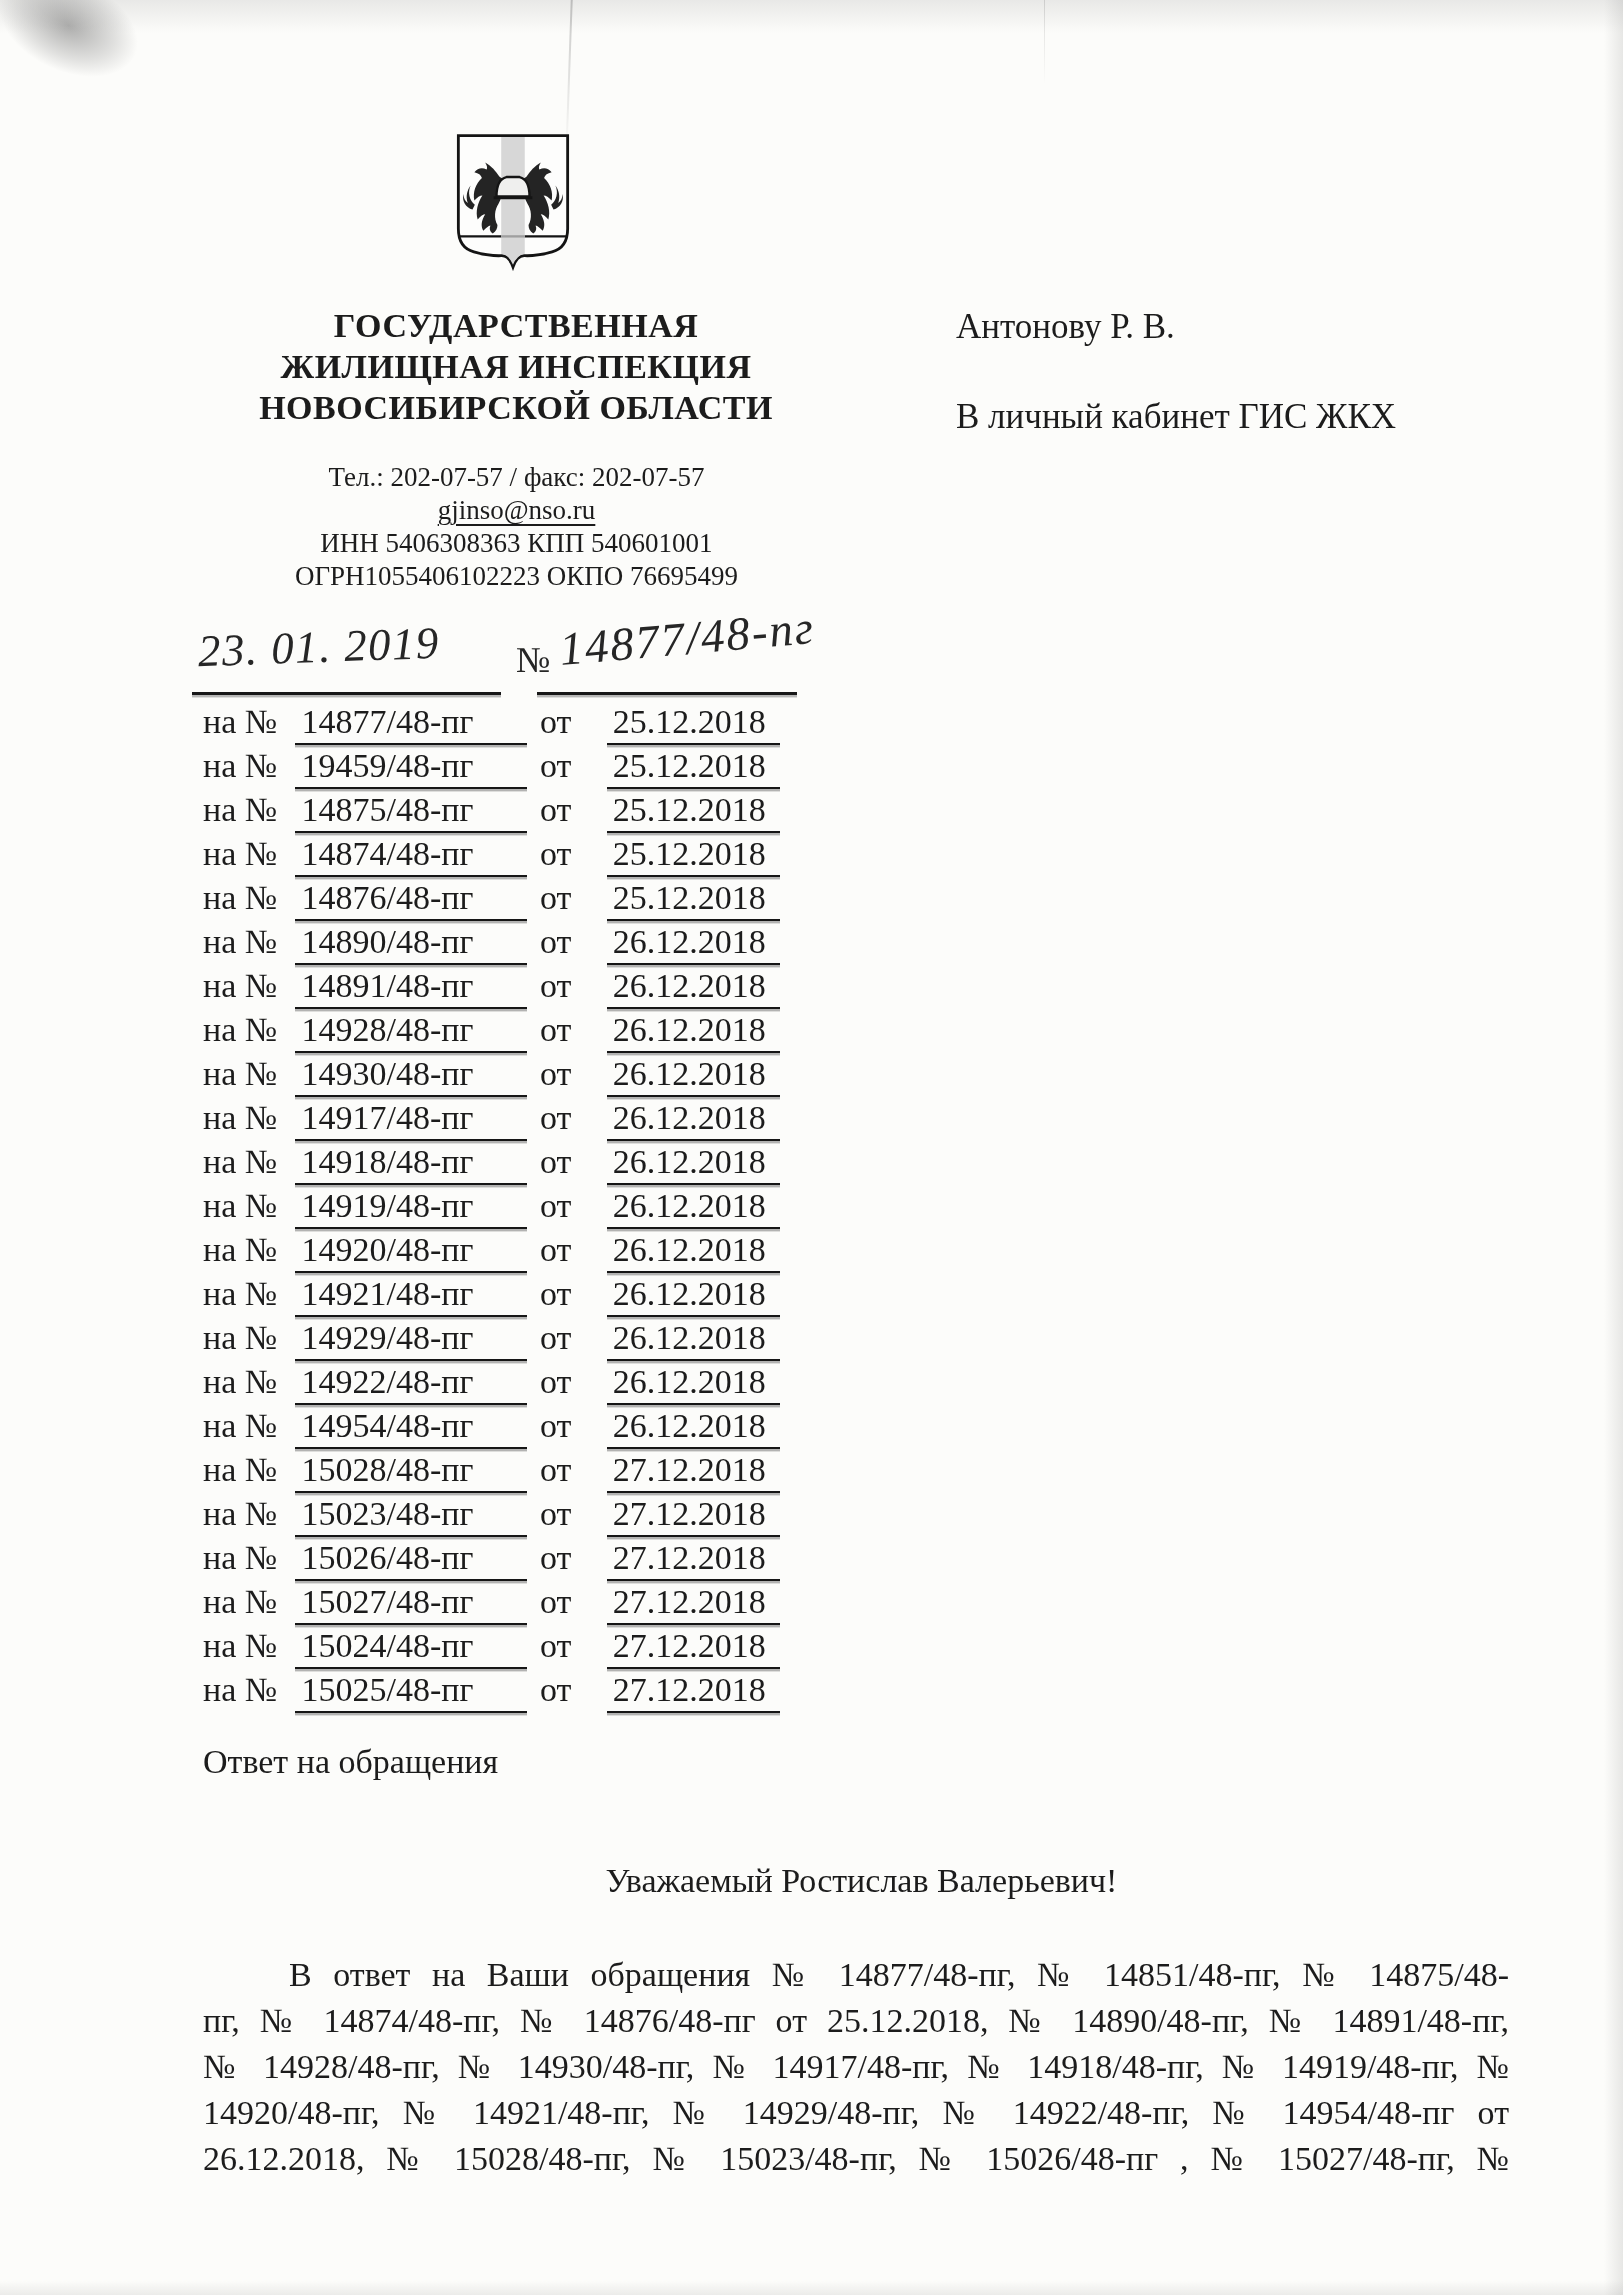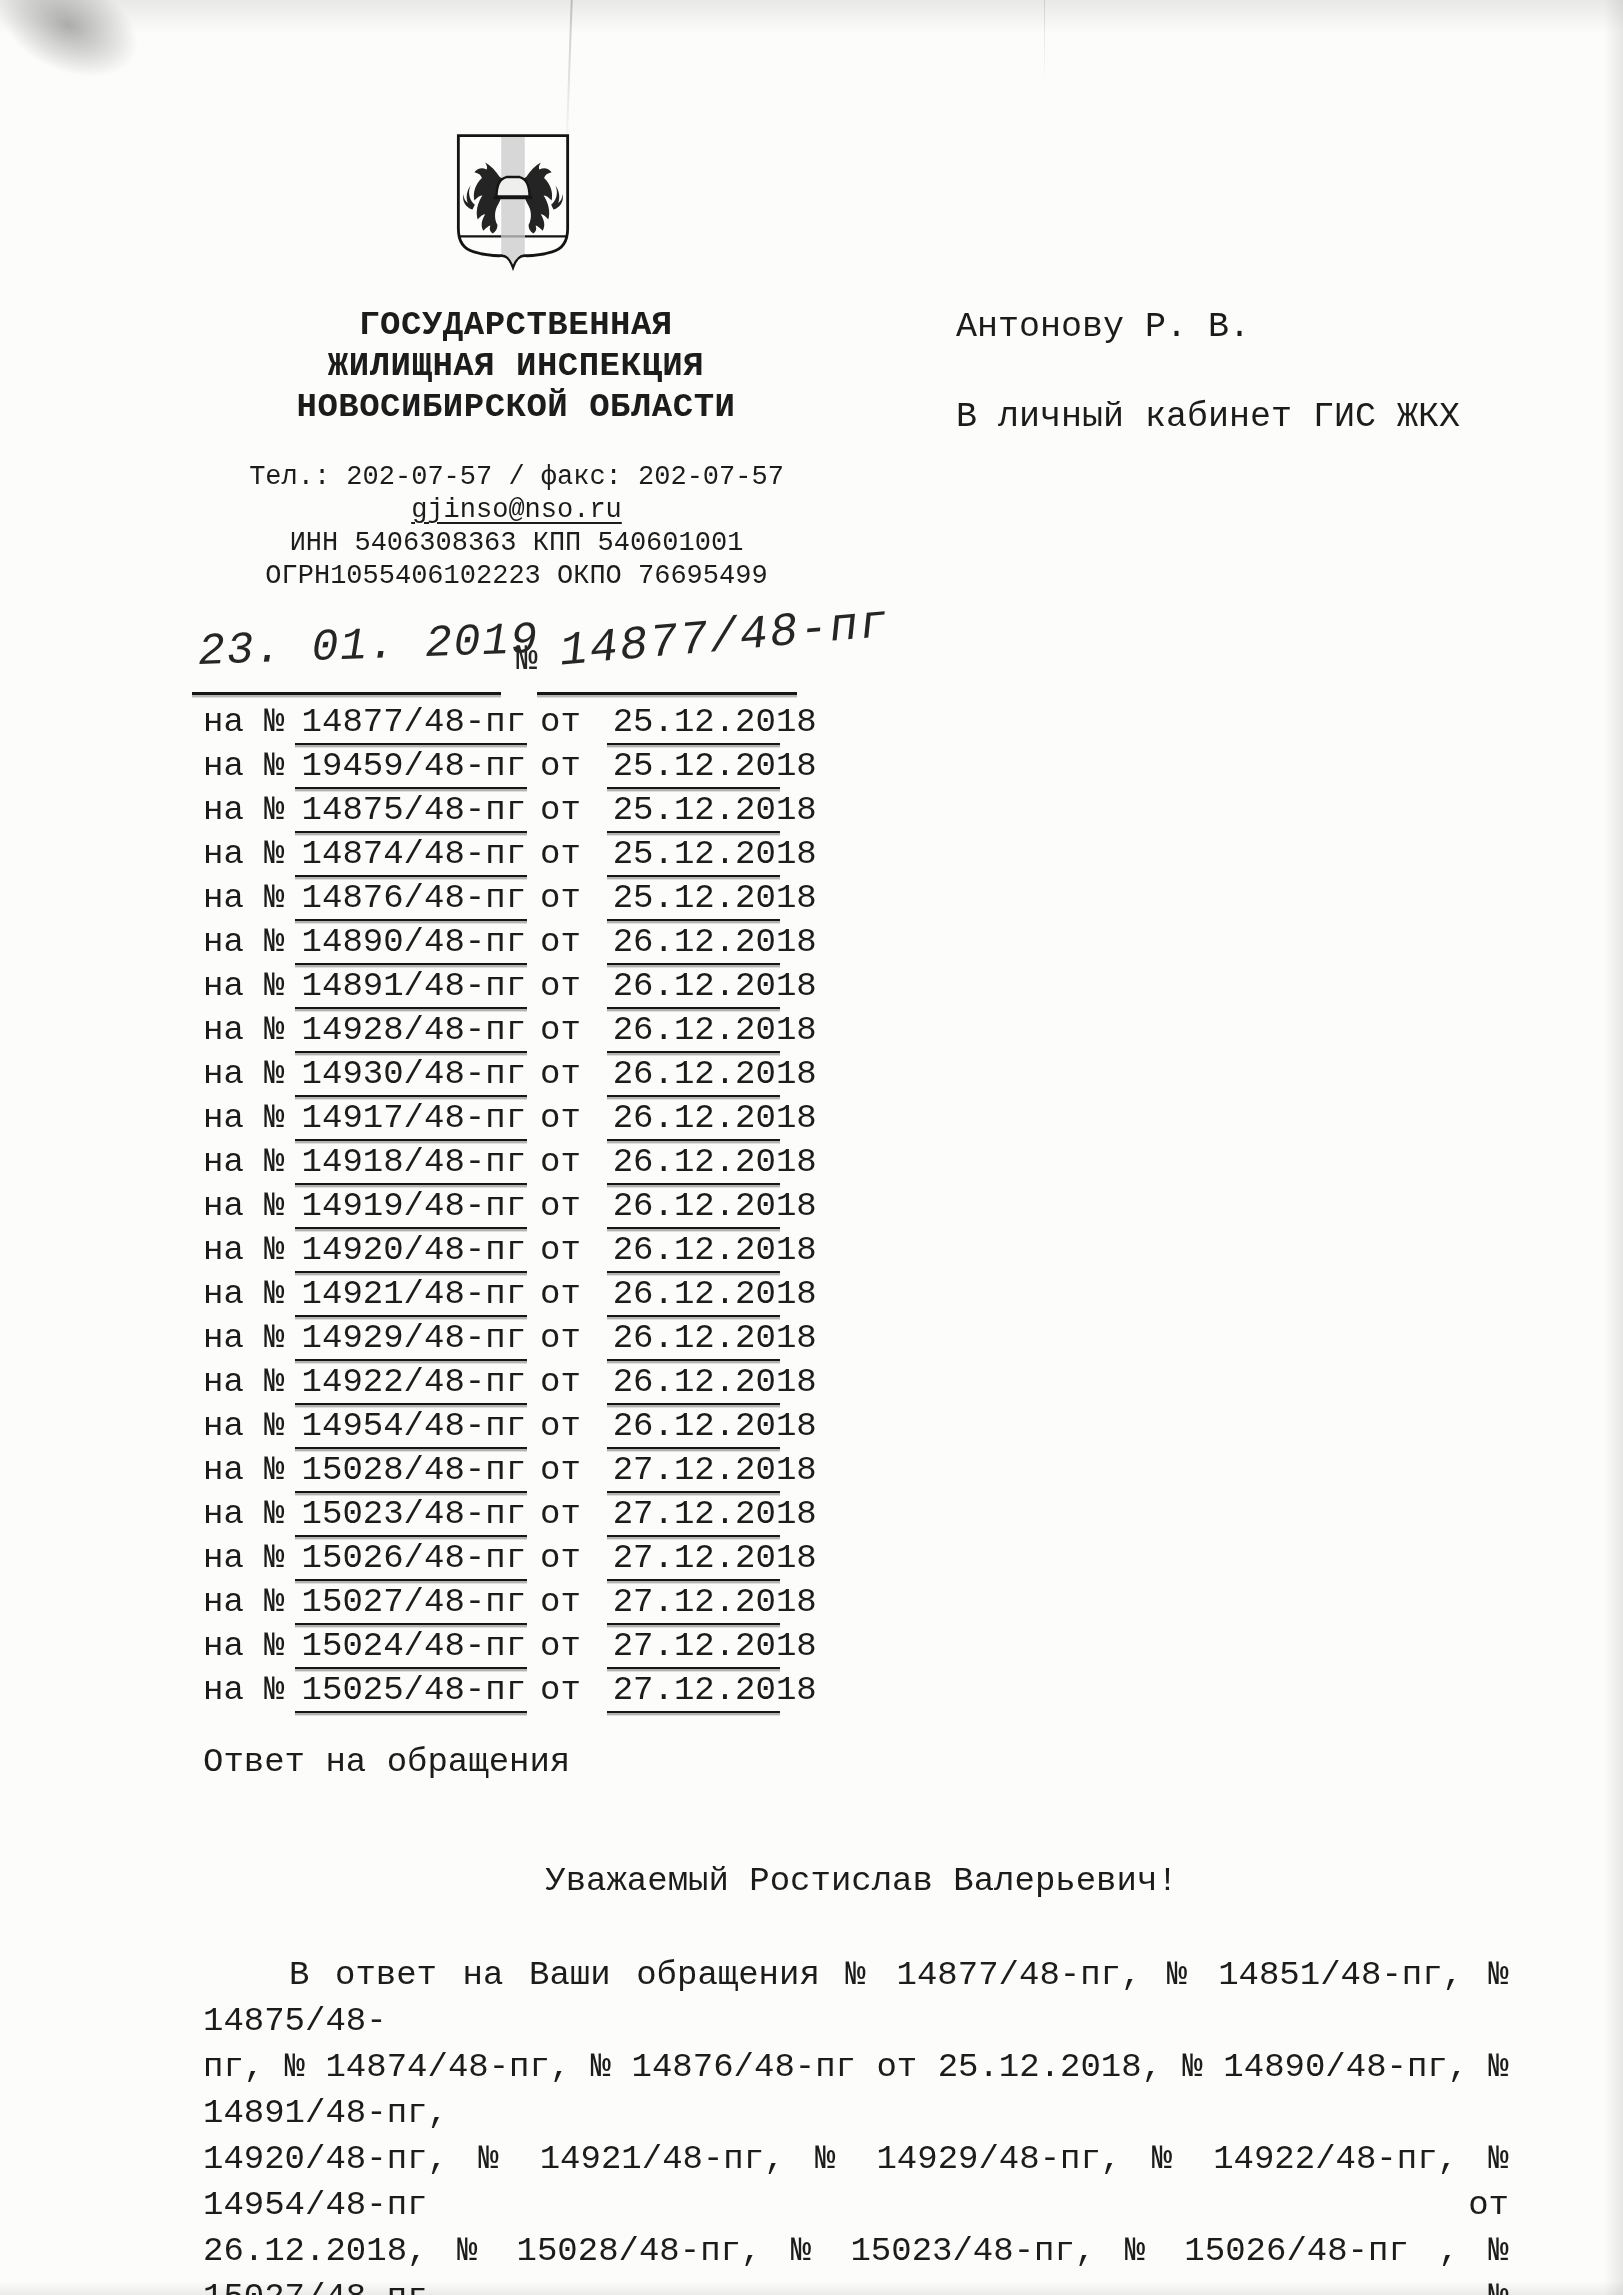--- a/index.html
+++ b/index.html
@@ -1,21 +1,21 @@
 <!DOCTYPE html>
 <html style="font-size:7.5px"><head>
 <meta charset="utf-8">
 <style>
   html,body{margin:0;padding:0;background:#e8e8e6;}
   .page{
     position:relative;
     width:1624px;height:2295px;
     background:#fcfcfa;
     overflow:hidden;
-    font-family:Liberation Mono, monospace;
+    font-family:Liberation Serif, serif;
     color:#1c1c1c;
   }
   
   .smudge-tl{position:absolute;left:-33px;top:-38px;width:203px;height:127px;
     background:radial-gradient(closest-side,rgba(95,95,95,.5),rgba(125,125,125,.22) 48%,transparent 72%);
     transform:rotate(24deg);}
   .noise-top{position:absolute;left:0;top:0;width:100%;height:33px;
     background:linear-gradient(to bottom,rgba(130,130,130,.16),transparent);}
   .streak1{position:absolute;left:568px;top:0;width:2.4px;height:156px;
     background:linear-gradient(to bottom,rgba(120,120,120,.4),transparent);transform:rotate(2deg);}
@@ -269,18 +269,19 @@
       </div>
     </div>
 
   <div class="subject">Ответ на обращения</div>
 
   <div class="salutation">Уважаемый Ростислав Валерьевич!</div>
 
   <div class="body-par">
       <div class="pline first">В ответ на Ваши обращения № 14877/48-пг, № 14851/48-пг, № 14875/48-</div>
       <div class="pline">пг, № 14874/48-пг, № 14876/48-пг от 25.12.2018, № 14890/48-пг, № 14891/48-пг,</div>
+      <div class="pline">№ 14928/48-пг, № 14930/48-пг, № 14917/48-пг, № 14918/48-пг, № 14919/48-пг, №</div>
       <div class="pline">14920/48-пг, № 14921/48-пг, № 14929/48-пг, № 14922/48-пг, № 14954/48-пг от</div>
       <div class="pline">26.12.2018, № 15028/48-пг, № 15023/48-пг, № 15026/48-пг , № 15027/48-пг, №</div>
     </div>
 
 </div>
 
 
 </body></html>

